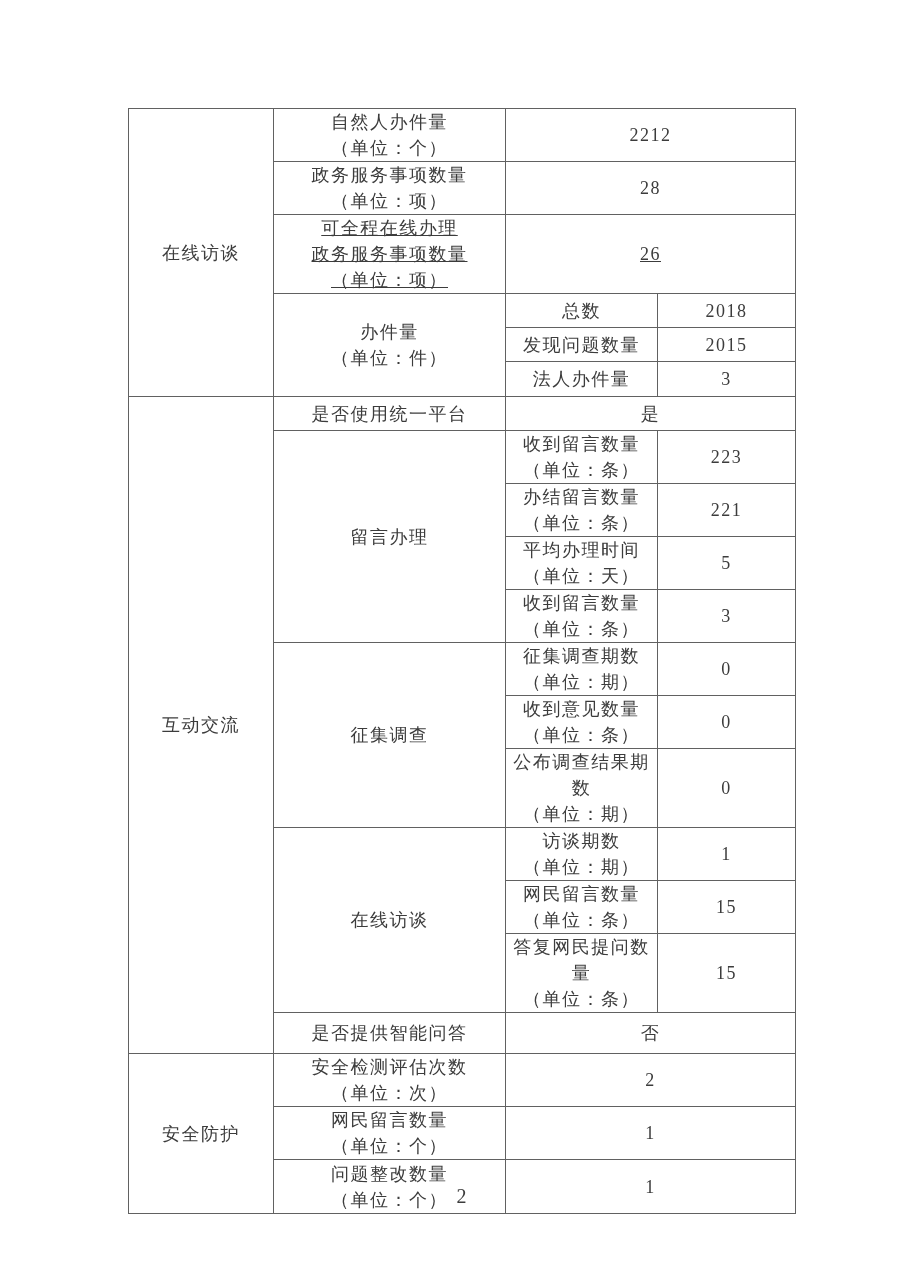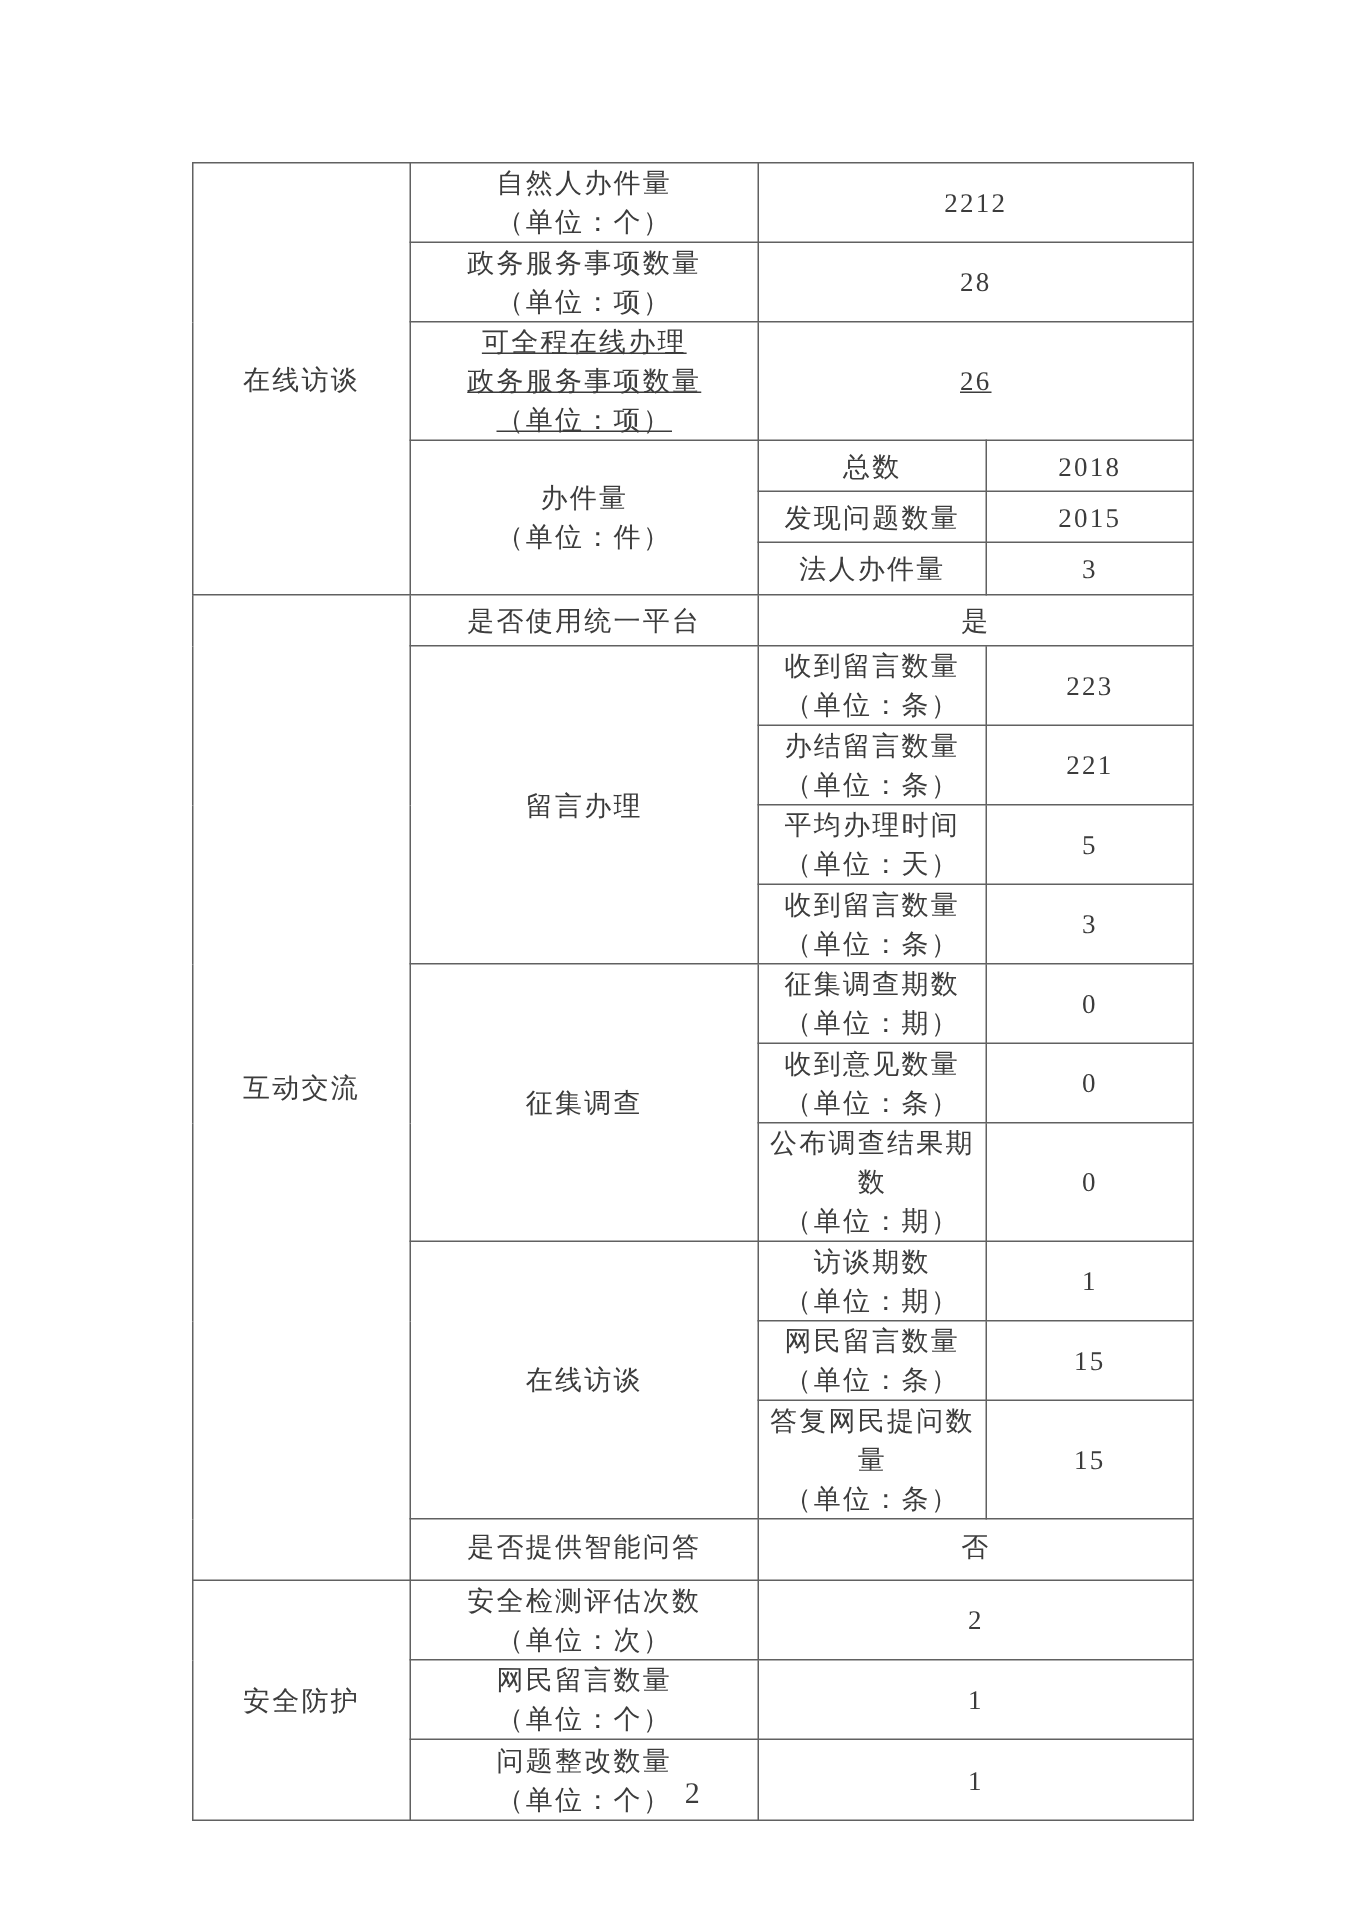--- a/index.html
+++ b/index.html
@@ -41,21 +41,21 @@
     padding-top: 13px;
   }
   
   tr.h53  td { height: 51px; }
   tr.h52  td { height: 50px; }
   tr.h79  td { height: 77px; text-decoration: underline; }
   tr.h35  td { height: 33px; }
   tr.h36  td { height: 34px; }
   tr.h51  td { height: 49px; }
   tr.h50  td { height: 48px; }
-  tr.h42  td { height: 40px; font-family: Liberation Mono, monospace; }
+  tr.h42  td { height: 40px; }
   tr.h49  td { height: 47px; }
   tr.h54  td { height: 52px; }
   tr.h55  td { height: 53px; }
   .line { display: block; }
   .page-number {
     position: absolute;
     left: 128px;
     top: 1183px;
     width: 667px;
     text-align: center;

